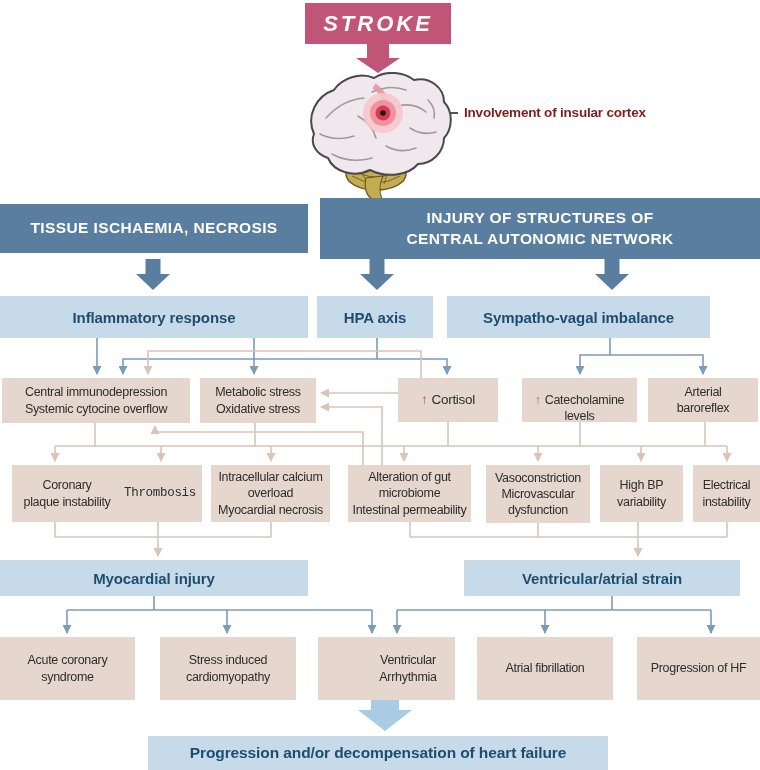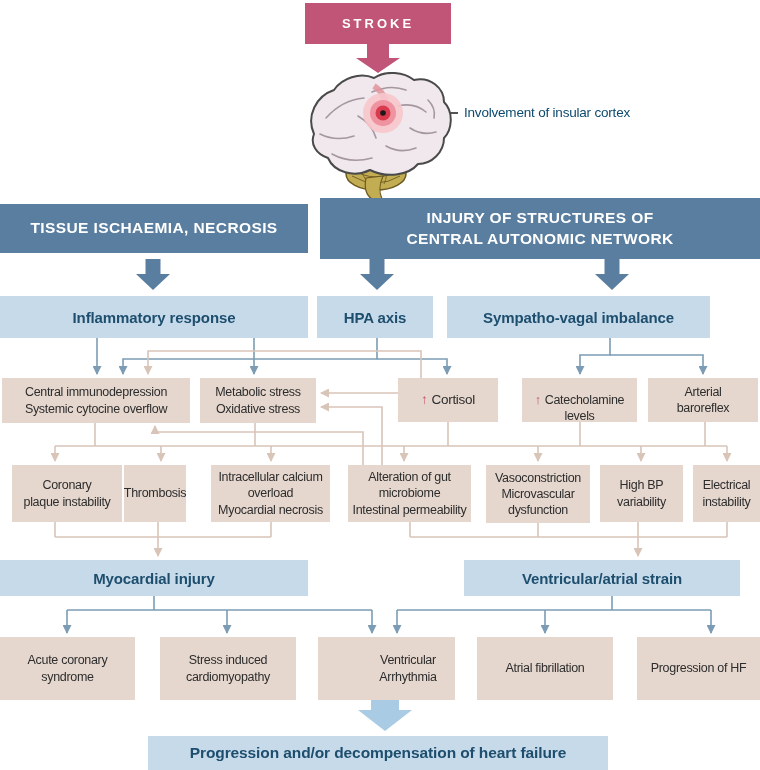--- a/index.html
+++ b/index.html
@@ -7,35 +7,35 @@
     position:relative;width:760px;height:770px;background:#ffffff;overflow:hidden;
     font-family:"Liberation Sans","DejaVu Sans",sans-serif;
   }
   svg{display:block;}
   .node{
     position:absolute;display:flex;align-items:center;justify-content:center;
     text-align:center;box-sizing:border-box;z-index:3;
   }
   .pre{white-space:pre-line;}
   .stroke-box{
-    background:#c05577;color:#ffffff;font-weight:bold;font-size:13px;letter-spacing:3px;
+    background:#c05577;color:#ffffff;font-weight:bold;font-size:22px;letter-spacing:3px;font-style:italic;
   }
   .header{
     background:#5a7e9f;color:#ffffff;font-weight:bold;font-size:15.5px;
     letter-spacing:0.4px;line-height:1.35;
   }
   .panel{
     background:#c7daea;color:#1d4e6e;font-weight:bold;font-size:15px;letter-spacing:-0.1px;
   }
   .tan{
     background:#e5d7ce;color:#2d2d2d;font-size:12.5px;letter-spacing:-0.3px;line-height:1.3;
   }
   .up-glyph{color:#c4566f;font-weight:bold;margin-right:4px;}
   .annotation{
-    position:absolute;color:#0c4a6e;font-size:13.5px;z-index:3;letter-spacing:-0.2px;
+    position:absolute;color:#7f1d1d;font-size:13.5px;z-index:3;letter-spacing:-0.2px;font-weight:bold;
   }
   .overlay{position:absolute;left:0;top:0;z-index:1;}
   .brain{position:absolute;left:298px;top:72px;z-index:2;}
 </style>
 </head>
 <body>
 
 <div id="stage">
 
   <svg class="overlay" width="760" height="770" viewBox="0 0 760 770">
@@ -194,21 +194,21 @@
   </div>
   <div class="node tan" style="left:648px;top:378px;width:110px;height:44px;">
     <span class="pre">Arterial
 baroreflex</span>
   </div>
 
   <div class="node tan" style="left:0;top:465px;width:110px;height:57px;margin-left:12px;">
     <span class="pre">Coronary
 plaque instability</span>
   </div>
-  <div class="node tan" style="left:124px;top:465px;width:62px;height:57px;">
+  <div class="node tan" style="left:118px;top:465px;width:84px;height:57px;font-family:Liberation Mono, monospace;">
     <span>Thrombosis</span>
   </div>
   <div class="node tan" style="left:211px;top:465px;width:119px;height:57px;">
     <span class="pre">Intracellular calcium
 overload
 Myocardial necrosis</span>
   </div>
   <div class="node tan" style="left:348px;top:465px;width:123px;height:57px;">
     <span class="pre">Alteration of gut
 microbiome

